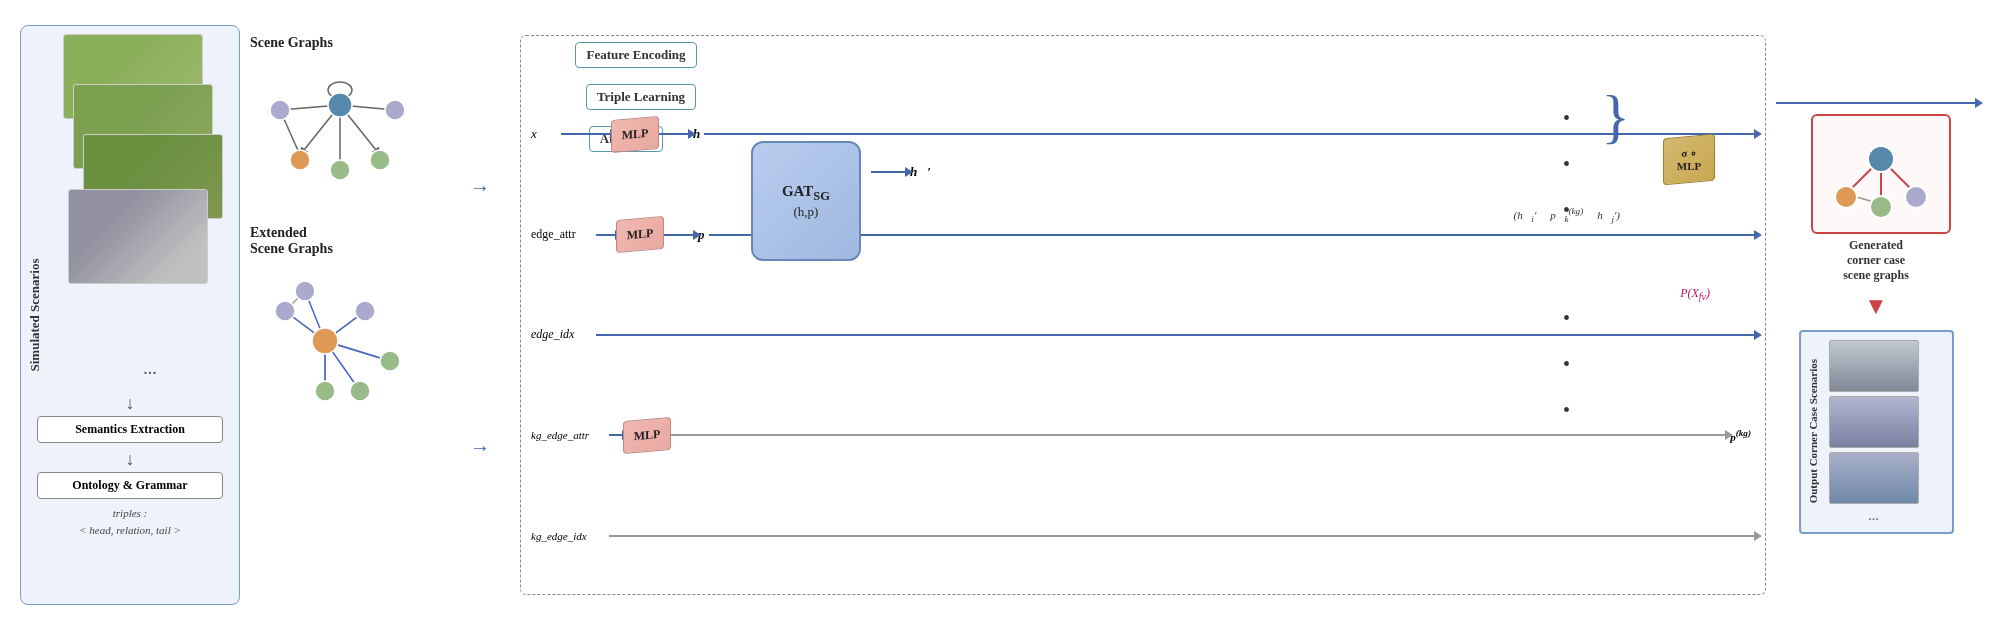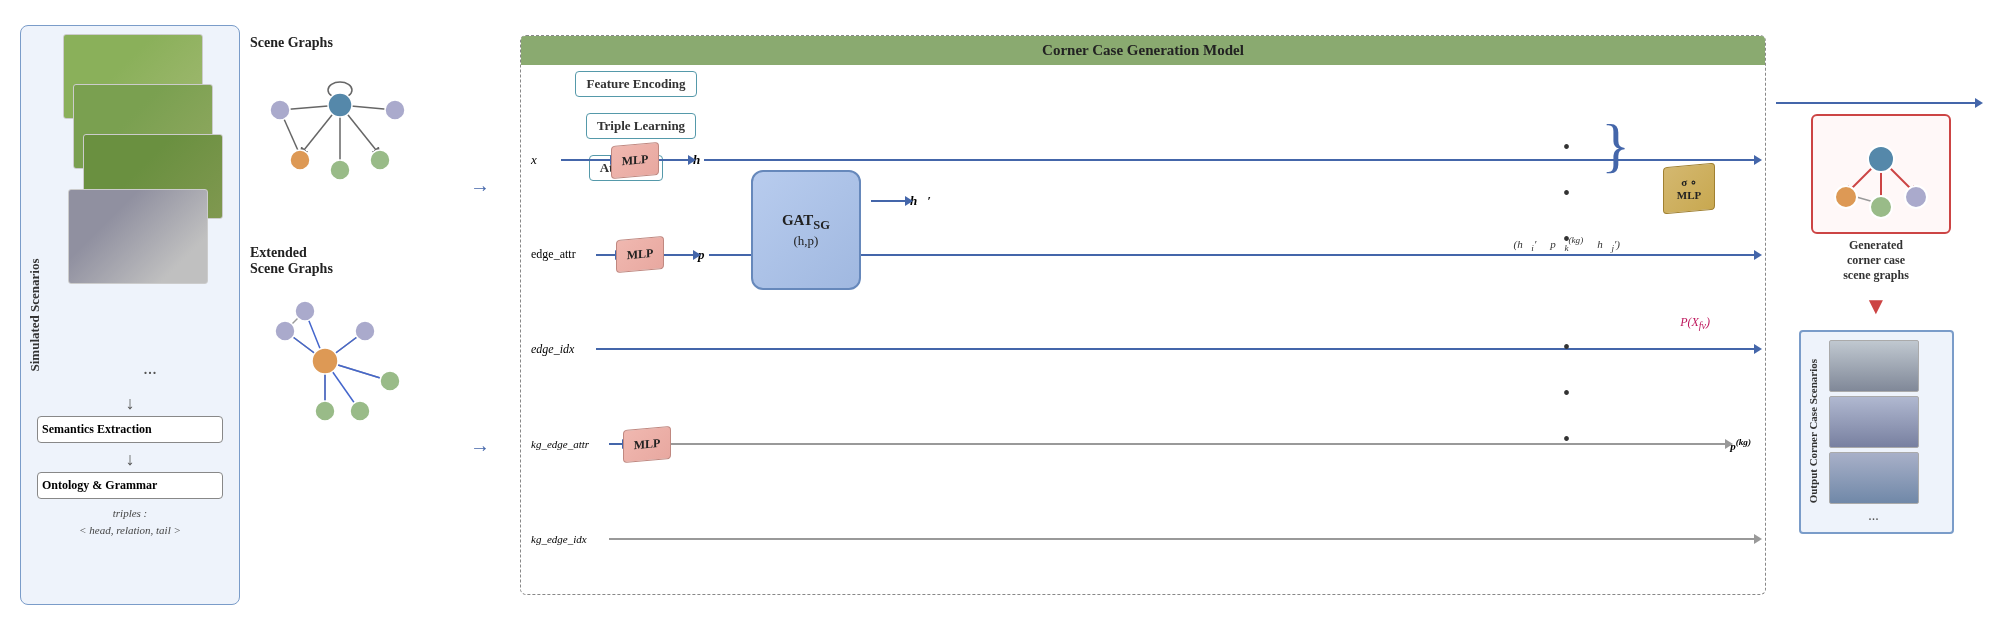--- a/index.html
+++ b/index.html
@@ -65,20 +65,21 @@
     .dots-text { font-size: 18px; color: #555; margin: 4px 0 4px 40px; }
     .left-bottom {
       width: 100%;
       padding: 0 8px;
       margin-top: 8px;
     }
     .box-item {
       border: 1.5px solid #888;
       border-radius: 4px;
       background: #fff;
+      text-align: center;
       padding: 5px 4px;
       font-size: 12px;
       font-weight: bold;
       margin-bottom: 6px;
     }
     .triples-text {
       font-size: 11px;
       font-style: italic;
       color: #444;
       text-align: center;
@@ -302,21 +303,21 @@
           <circle cx="90" cy="50" r="12" fill="#5588aa" stroke="#fff" stroke-width="1.5"></circle>
           <circle cx="30" cy="55" r="10" fill="#aaaacc" stroke="#fff" stroke-width="1.5"></circle>
           <circle cx="145" cy="55" r="10" fill="#aaaacc" stroke="#fff" stroke-width="1.5"></circle>
           <circle cx="50" cy="105" r="10" fill="#dd9955" stroke="#fff" stroke-width="1.5"></circle>
           <circle cx="130" cy="105" r="10" fill="#99bb88" stroke="#fff" stroke-width="1.5"></circle>
           <circle cx="90" cy="115" r="10" fill="#99bb88" stroke="#fff" stroke-width="1.5"></circle>
         </svg>
       </div>
     </div>
 
-    <div style="margin-top:20px;">
+    <div style="">
       <div class="graph-label">Extended<br>Scene Graphs</div>
       <div class="graph-container" style="height:160px;">
         <svg class="graph-svg" viewBox="0 0 180 160">
           <defs>
             <marker id="arr2" markerWidth="5" markerHeight="5" refX="4" refY="2.5" orient="auto">
               <path d="M0,0 L0,5 L5,2.5 z" fill="#4466cc"></path>
             </marker>
             <marker id="arr3" markerWidth="5" markerHeight="5" refX="4" refY="2.5" orient="auto">
               <path d="M0,0 L0,5 L5,2.5 z" fill="#666"></path>
             </marker>
@@ -346,21 +347,20 @@
       </div>
     </div>
   </div>
 
   <div style="display:flex;flex-direction:column;justify-content:space-around;height:400px;width:40px;flex-shrink:0;">
     <div style="color:#4466aa;font-size:20px;">→</div>
     <div style="color:#4466aa;font-size:20px;margin-top:120px;">→</div>
   </div>
 
   <div class="model-panel">
-    <div class="model-title-bar">Corner Case Generation Model</div>
 
     <div style="display:flex;flex:1;padding:8px 10px 8px 10px;gap:0;position:relative;">
 
       <div style="position:absolute;top:6px;left:20px;display:flex;gap:0;width:calc(100% - 40px);flex-direction:column;">
         <div style="width:190px;display:flex;justify-content:center;">
           <div class="col-title">Feature Encoding</div>
         </div>
         <div style="width:200px;display:flex;justify-content:center;">
           <div class="col-title">Triple Learning</div>
         </div>

